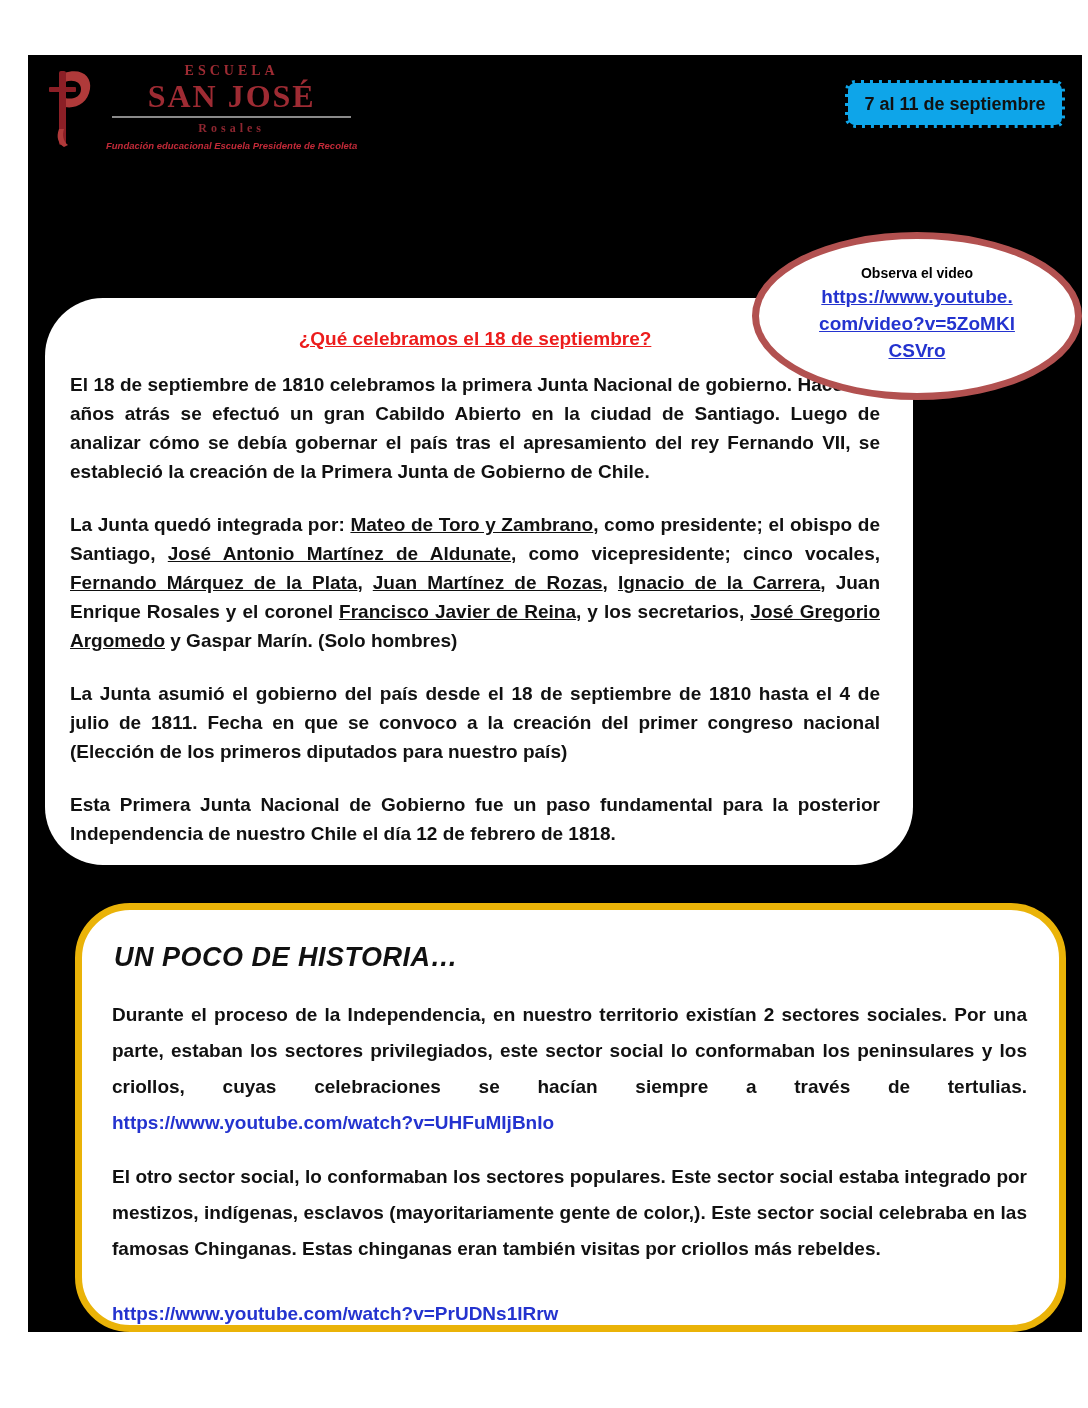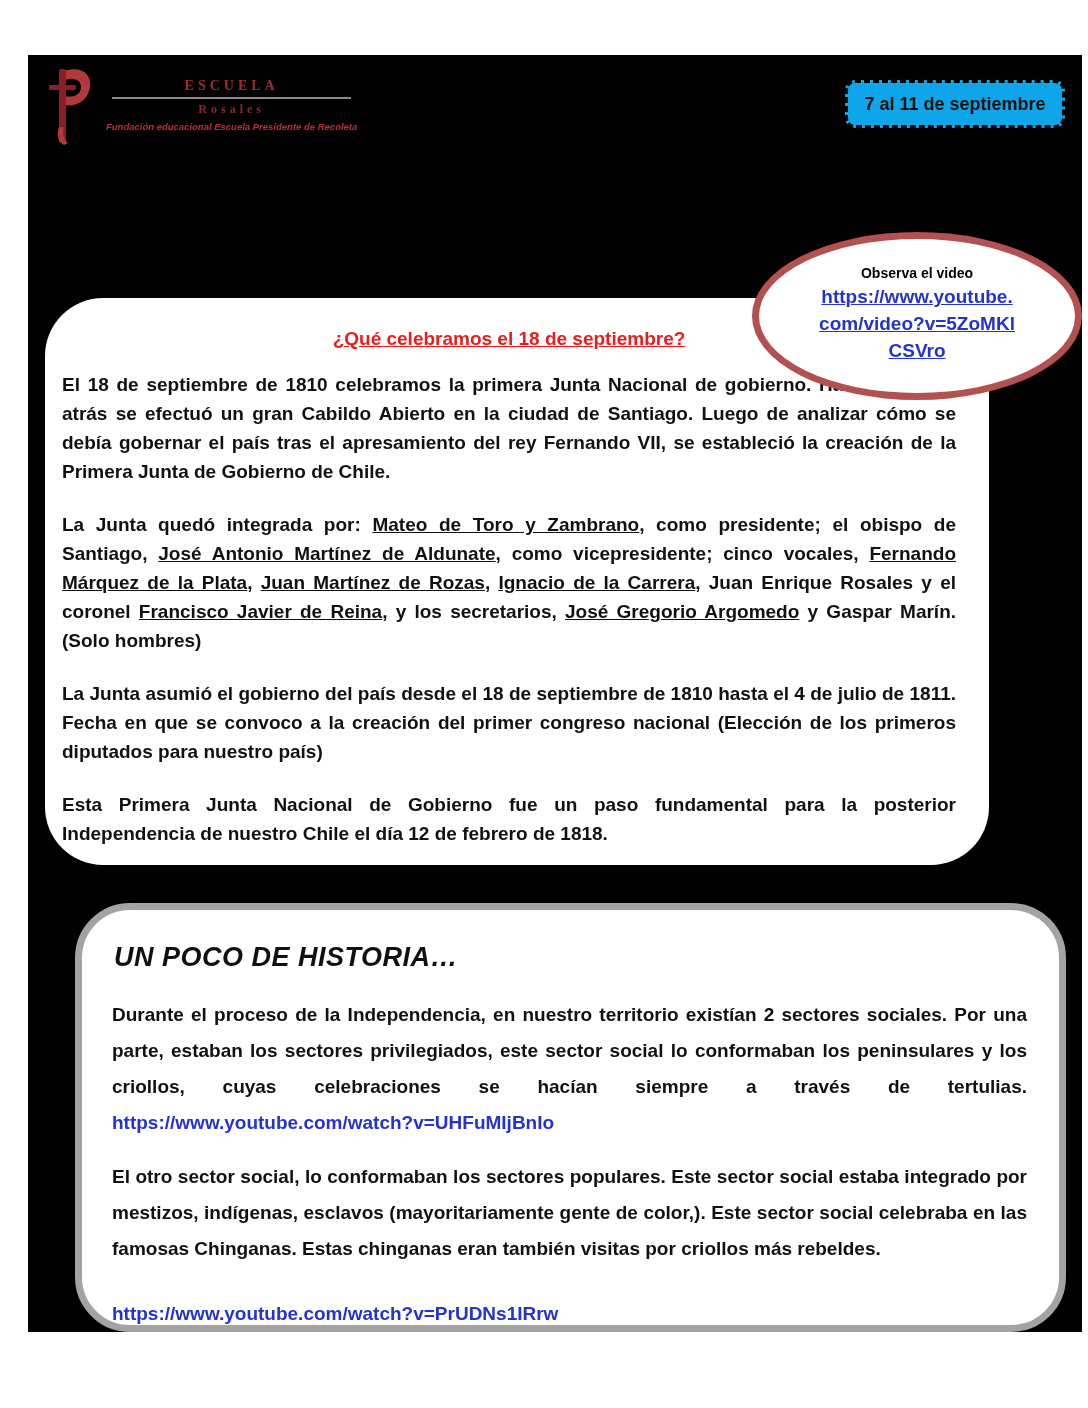--- a/index.html
+++ b/index.html
@@ -24,23 +24,23 @@
     white-space:nowrap; margin-top:4px; font-family:"Liberation Sans", sans-serif; }
   
   .date-badge {
     position:absolute; left:817px; top:25px; width:220px; height:48px;
     background:#0ea5e9; border:3px dashed #000000; border-radius:10px;
     display:flex; align-items:center; justify-content:center;
     font-size:18px; font-weight:bold; color:#111111;
   }
   
   .qbox {
-    position:absolute; left:17px; top:243px; width:944px; height:567px;
+    position:absolute; left:17px; top:243px; width:868px; height:567px;
     background:#ffffff; border-radius:58px; z-index:1;
-    padding:30px 33px 0 17px;
+    padding:30px 33px 0 25px;
   }
   .qbox-title {
     text-align:center; color:#ec1c1c; font-size:19px; font-weight:bold;
     text-decoration:underline; margin-bottom:20px;
   }
   .qpara {
     font-size:19px; font-weight:bold; color:#111111; line-height:29px;
     text-align:justify; margin-bottom:24px;
   }
   .qpara .u { text-decoration:underline; }
@@ -50,21 +50,21 @@
     background:#ffffff; border:7px solid #b25150; border-radius:50%;
     z-index:2; text-align:center; padding-top:26px;
   }
   .oval-label { font-size:14px; font-weight:bold; color:#000000; margin-bottom:2px; }
   .oval-link { display:block; color:#2433cf; font-size:19px; font-weight:bold;
     line-height:27px; cursor:pointer; }
   .oval-link span { display:block; text-decoration:underline; }
   
   .hbox {
     position:absolute; left:47px; top:848px; width:991px; height:429px;
-    background:#ffffff; border:7px solid #a3a3a3; border-radius:55px;
+    background:#ffffff; border:7px solid #eab308; border-radius:55px;
     padding:26px 32px 0 30px;
   }
   .hbox-title {
     font-size:27px; font-weight:bold; font-style:italic; color:#111111;
     margin:6px 0 24px 2px; letter-spacing:0.5px;
   }
   .hpara {
     font-size:19px; font-weight:bold; color:#111111; line-height:36px;
     text-align:justify; margin-bottom:18px;
   }
@@ -81,20 +81,21 @@
 
     <div class="logo">
       <svg class="logo-mark" viewBox="0 0 52 82" xmlns="http://www.w3.org/2000/svg">
         <path d="M20 6 C38 0 48 10 46 22 C44 36 32 42 21 40 L21 31 C29 33 37 30 37 22 C37 14 28 12 21 15 Z" fill="#b03a3a"></path>
         <rect x="15" y="4" width="7" height="74" rx="2" fill="#8c1f26"></rect>
         <rect x="5" y="20" width="27" height="5" rx="1" fill="#8c1f26"></rect>
         <path d="M15 62 C12 70 14 76 20 80 L24 78 C19 74 18 68 20 62 Z" fill="#b03a3a"></path>
       </svg>
       <div class="logo-text">
         <div class="logo-escuela">ESCUELA</div>
+        <div class="logo-name">SAN JOSÉ</div>
         <div class="logo-divider"></div>
         <div class="logo-location">Rosales</div>
         <div class="logo-tagline">Fundación educacional Escuela Presidente de Recoleta</div>
       </div>
     </div>
 
     <div class="date-badge">7  al 11 de septiembre</div>
 
     <div class="qbox">
       <div class="qbox-title">¿Qué celebramos el 18 de septiembre?</div>

